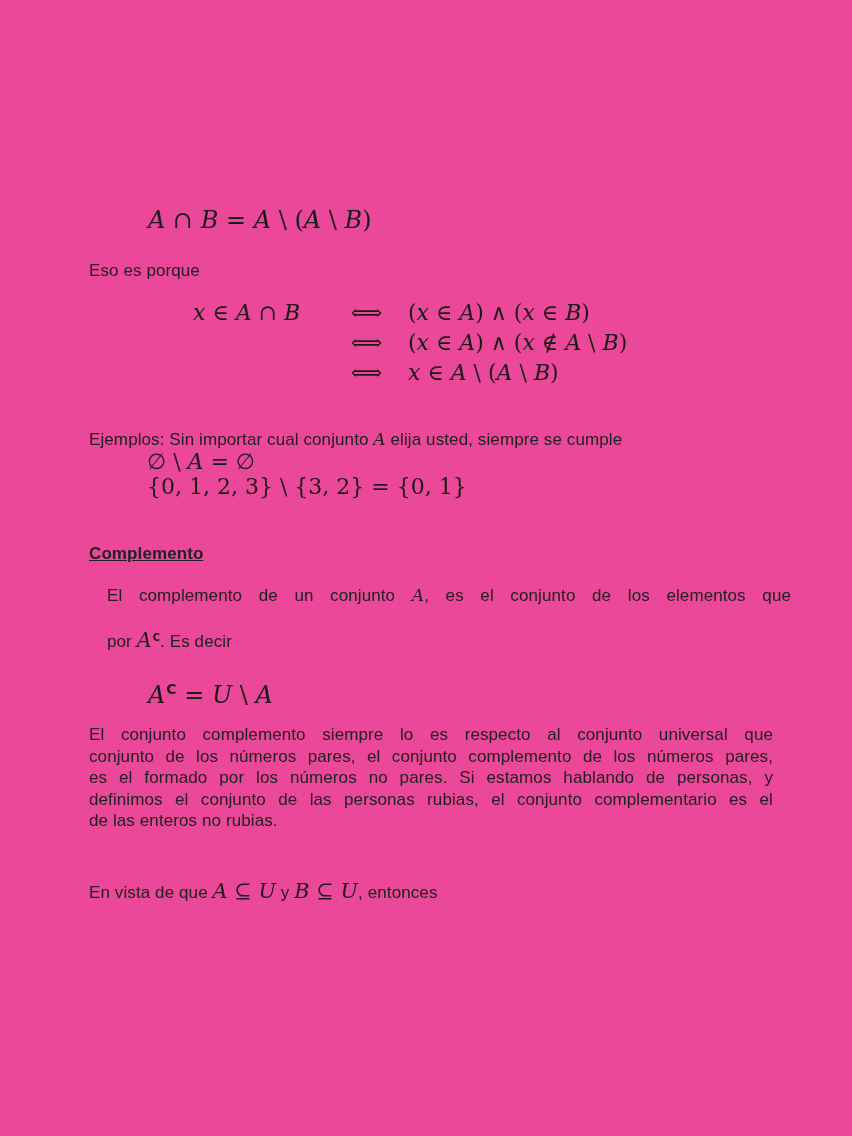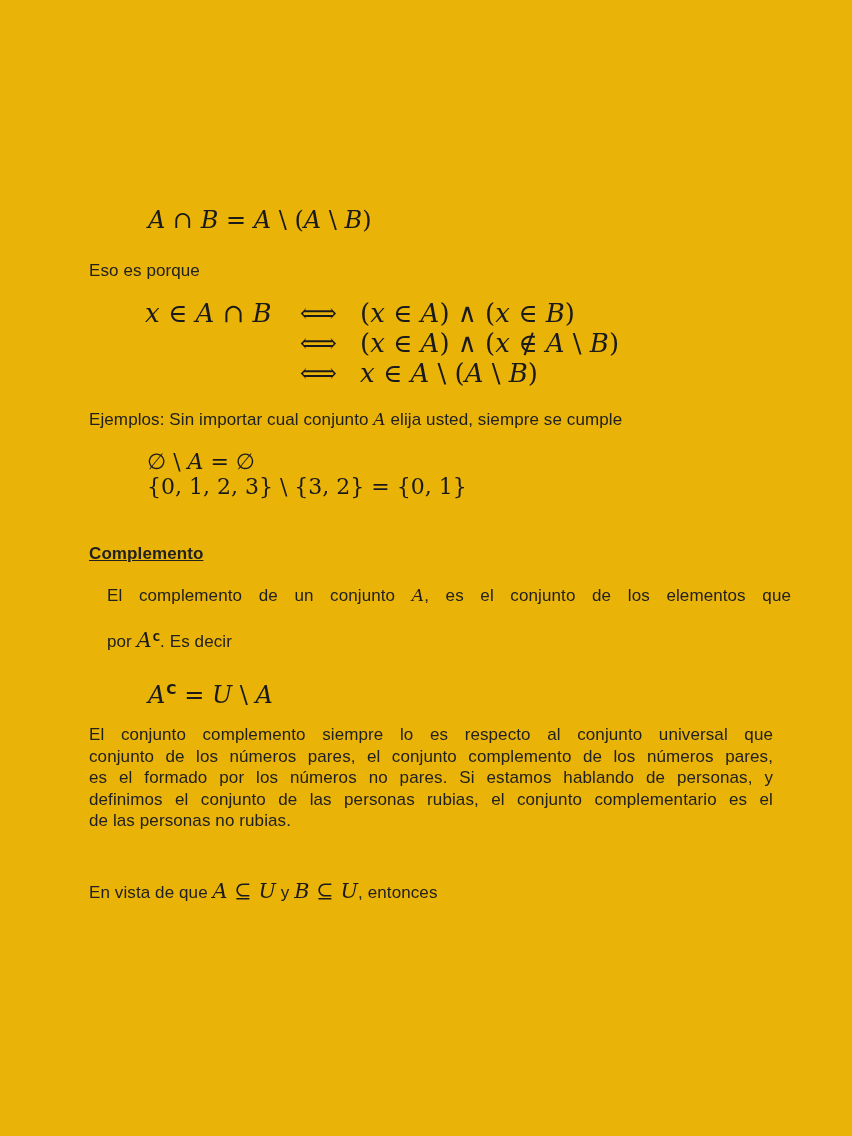--- a/index.html
+++ b/index.html
@@ -1,21 +1,21 @@
 <!DOCTYPE html>
 <html><head>
 <meta charset="utf-8">
 <style>
   * { margin: 0; padding: 0; box-sizing: border-box; }
   html, body { background: #ffffff; }
   .page {
     position: relative;
     width: 852px;
     height: 1136px;
-    background: #eab308;
+    background: #ec4899;
     font-family: "Liberation Sans", sans-serif;
     color: #212121;
     overflow: hidden;
   }
   .abs { position: absolute; }
 
   
   .body-text { font-size: 17px; line-height: 22px; letter-spacing: 0.1px; }
   .bold { font-weight: bold; }
 
@@ -23,22 +23,23 @@
   .math {
     font-family: "DejaVu Serif", "DejaVu Sans", serif;
     color: #1a1a1a;
   }
   .display { font-size: 24px; line-height: 34px; }
 
   
   .derivation {
     display: grid;
     grid-template-columns: 132px 83px auto;
-    font-size: 26px;
+    font-size: 22px;
     line-height: 30px;
+    margin-left: 48px;
   }
   .derivation .arrow { text-align: center; }
 
   
   .examples-line { font-size: 22px; line-height: 25px; }
 
   
   .para { width: 684px; }
   .pline { font-size: 17px; line-height: 21.6px; letter-spacing: 0.1px; }
   .jline { text-align: justify; text-align-last: justify; }
@@ -72,39 +73,39 @@
 
     <span></span>
     <span class="arrow">⟺</span>
     <span><span>(</span><span class="r-i">x</span><span> ∈ </span><span class="r-i">A</span><span>) ∧ (</span><span class="r-i">x</span><span> ∉ </span><span class="r-i">A</span><span> \ </span><span class="r-i">B</span><span>)</span></span>
 
     <span></span>
     <span class="arrow">⟺</span>
     <span><span class="r-i">x</span><span> ∈ </span><span class="r-i">A</span><span> \ (</span><span class="r-i">A</span><span> \ </span><span class="r-i">B</span><span>)</span></span>
   </div>
 
-  <div class="abs body-text" style="left:89px; top:408px;"><span>Ejemplos: Sin importar cual conjunto </span><span class="r-i">A</span><span> elija usted, siempre se cumple</span></div>
+  <div class="abs body-text" style="left:89px; top:428px;"><span>Ejemplos: Sin importar cual conjunto </span><span class="r-i">A</span><span> elija usted, siempre se cumple</span></div>
 
   <div class="abs math" style="left:147px; top:449px;">
     <div class="examples-line"><span>∅ \ </span><span class="r-i">A</span><span> = ∅</span></div>
     <div class="examples-line"><span>{0, 1, 2, 3} \ {3, 2} = {0, 1}</span></div>
   </div>
 
   <div class="abs body-text bold" style="left:89px; top:543px;text-decoration:underline;">Complemento</div>
 
   <div class="abs para" style="left:107px; top:585px;">
     <div class="pline jline"><span>El complemento de un conjunto </span><span class="r-i">A</span><span>, es el conjunto de los elementos que</span></div>
     <div class="pline" style="margin-top:20px;"><span>por </span><span class="r-im">A</span><span class="r-sup">C</span><span>. Es decir</span></div>
   </div>
 
   <div class="abs math display" style="left:148px; top:672px;"><span class="r-i">A</span><span class="r-sup">C</span><span> = </span><span class="r-i">U</span><span> \ </span><span class="r-i">A</span></div>
 
   <div class="abs para" style="left:89px; top:724px;">
     <div class="pline jline">El conjunto complemento siempre lo es respecto al conjunto universal que</div>
     <div class="pline jline">conjunto de los números pares, el conjunto complemento de los números pares,</div>
     <div class="pline jline">es el formado por los números no pares. Si estamos hablando de personas, y</div>
     <div class="pline jline">definimos el conjunto de las personas rubias, el conjunto complementario es el</div>
-    <div class="pline">de las personas no rubias.</div>
+    <div class="pline">de las enteros no rubias.</div>
   </div>
 
   <div class="abs body-text" style="left:89px; top:880px;"><span>En vista de que </span><span class="r-im">A</span><span class="r-m"> ⊆ </span><span class="r-im">U</span><span> y </span><span class="r-im">B</span><span class="r-m"> ⊆ </span><span class="r-im">U</span><span>, entonces</span></div>
 
 </div>
 
 </body></html>

